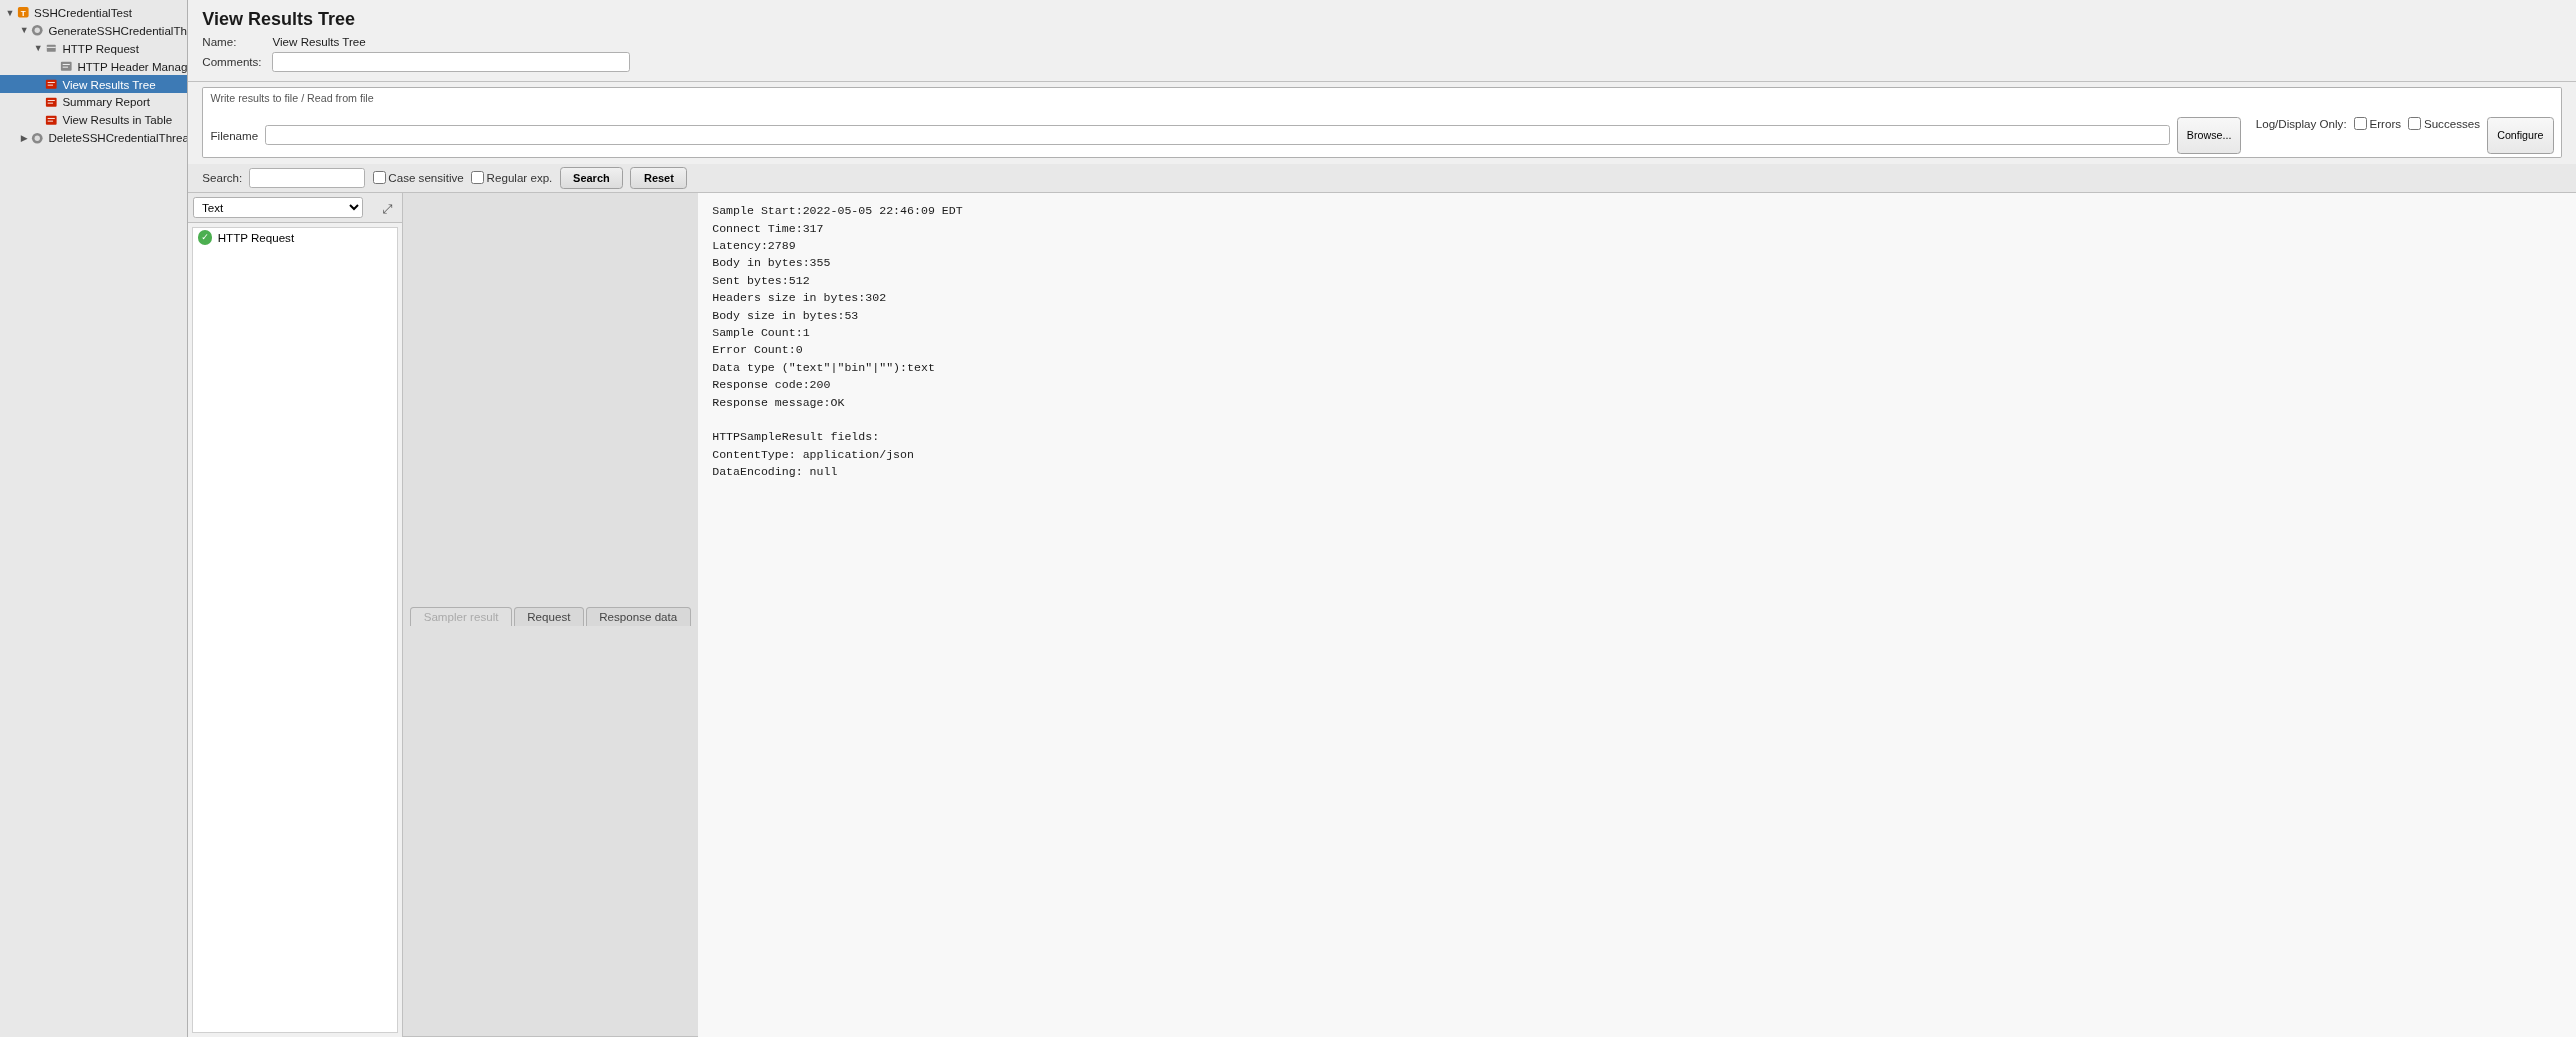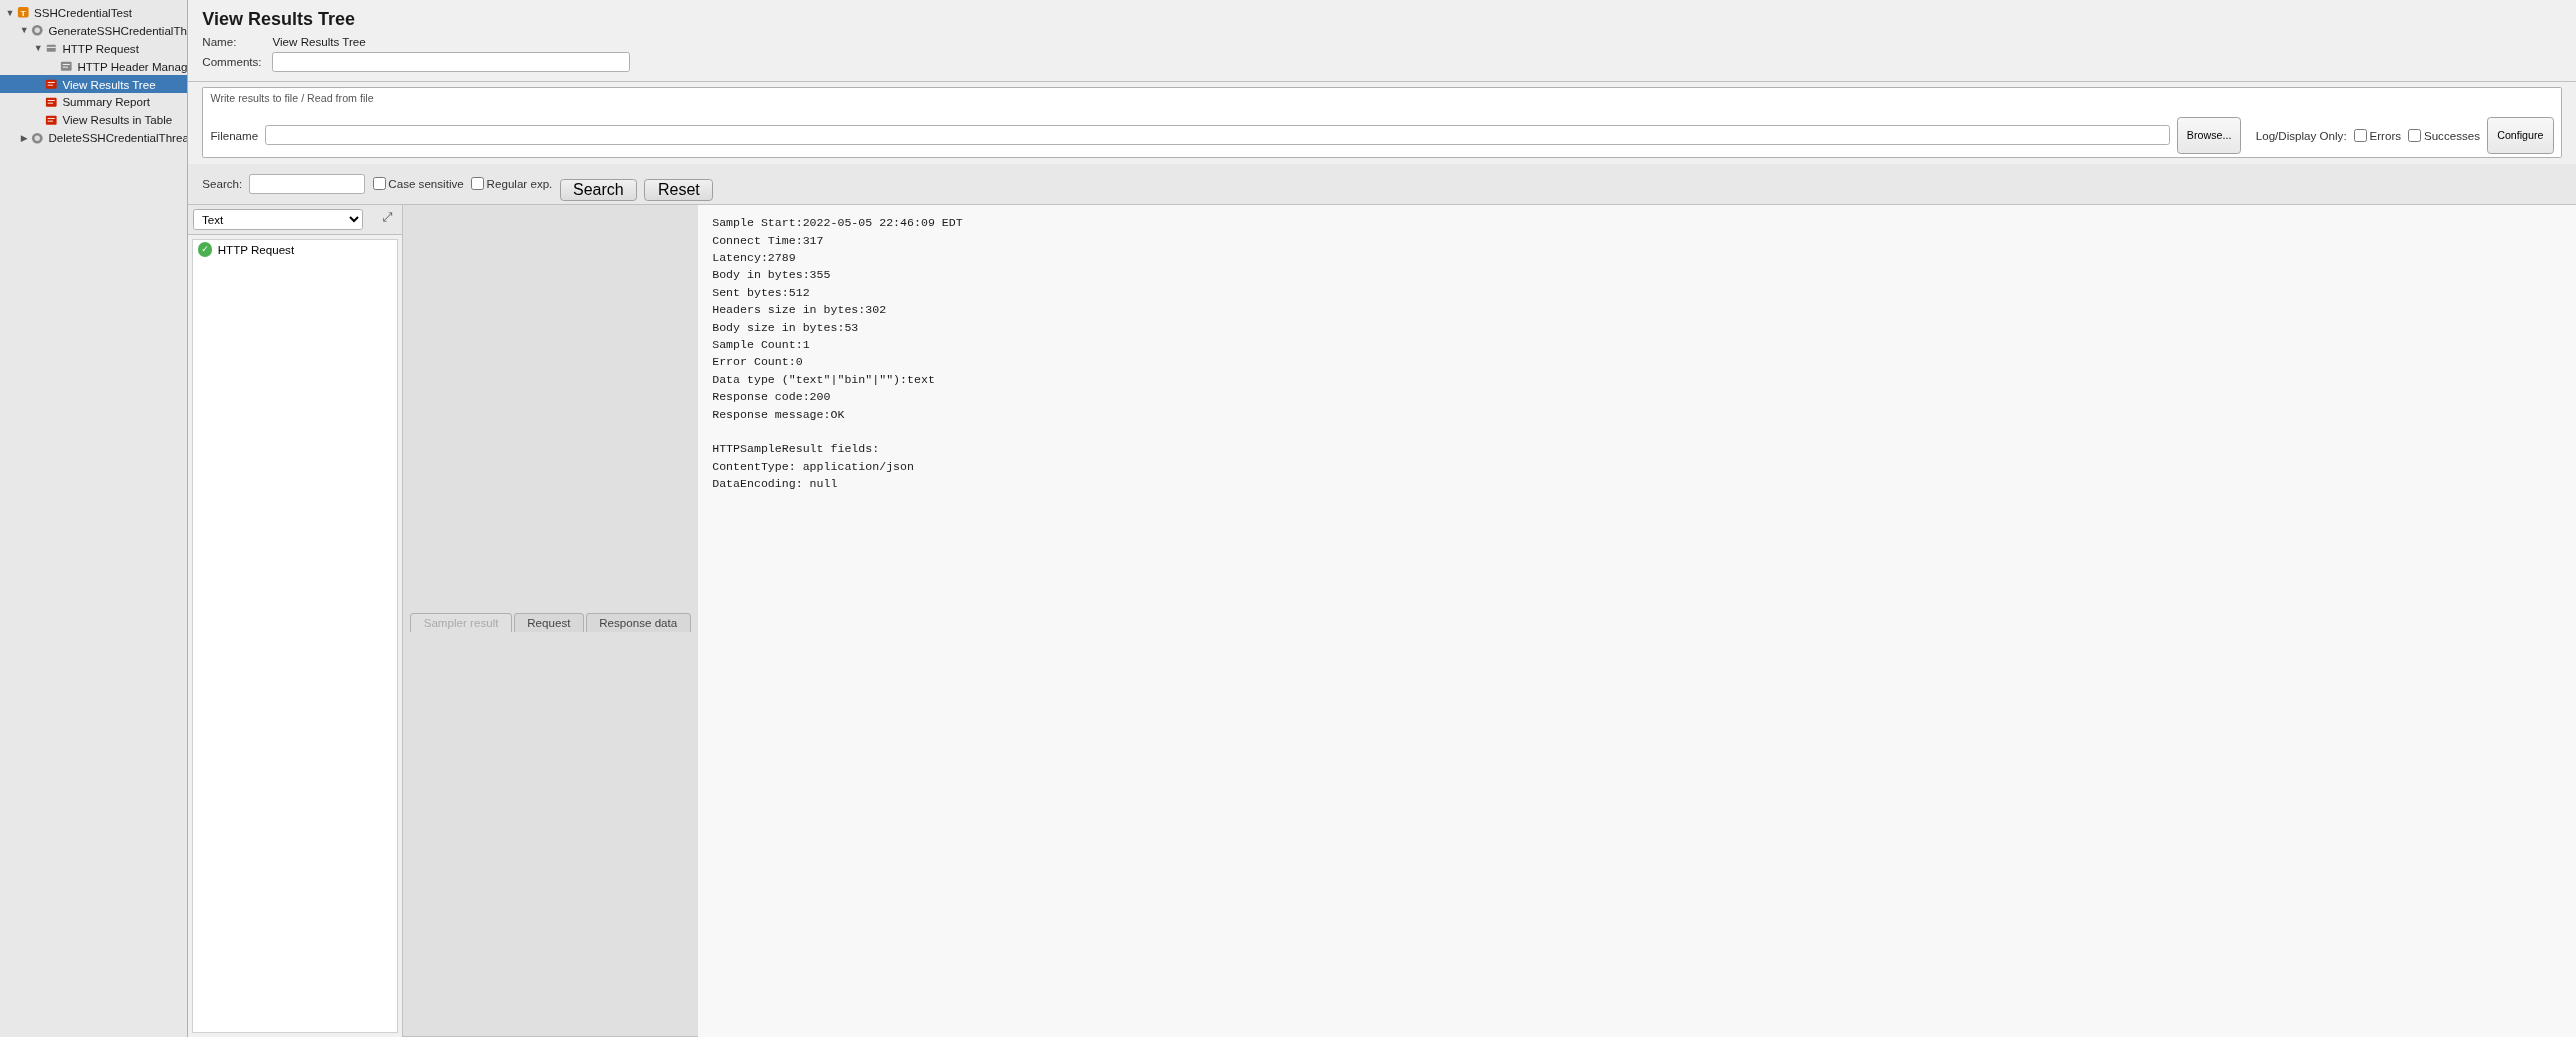--- a/index.html
+++ b/index.html
@@ -159,21 +159,21 @@
       border: 0.9px solid #a0a0a0;
       border-radius: 3.6px;
       background: linear-gradient(to bottom, #f8f8f8, #e8e8e8);
       font-size: 10.7px;
       cursor: pointer;
       white-space: nowrap;
     }
 
     .log-display-row {
       display: flex;
-      align-items: center;
+      align-items: flex-start;
       gap: 7.2px;
       margin-left: 7.2px;
     }
 
     .log-label { font-size: 11.6px; color: #333; }
 
     .checkbox-label {
       display: flex;
       align-items: center;
       gap: 2.7px;
@@ -203,24 +203,23 @@
       background: white;
       outline: none;
     }
 
     .btn-search {
       height: 21.5px;
       padding: 0 12.5px;
       border: 0.9px solid #a0a0a0;
       border-radius: 3.6px;
       background: linear-gradient(to bottom, #f0f0f0, #dcdcdc);
-      font-size: 16px;
+      font-size: 11px;
       cursor: pointer;
-      font-weight: 400;
-      margin-top: 12px;
+      font-weight: 700;
     }
 
     
     #content-area {
       flex: 1;
       display: flex;
       overflow: hidden;
     }
 
     
@@ -228,21 +227,21 @@
       width: 215px;
       min-width: 215px;
       border-right: 0.9px solid #c0c0c0;
       display: flex;
       flex-direction: column;
       background: #f0f0f0;
     }
 
     #dropdown-row {
       display: flex;
-      align-items: flex-start;
+      align-items: flex-end;
       padding: 3.6px 5.4px;
       gap: 16px;
       background: #e8e8e8;
       border-bottom: 0.9px solid #c0c0c0;
     }
 
     .dropdown-select {
       flex: 1;
       height: 21.5px;
       border: 0.9px solid #b0b0b0;

